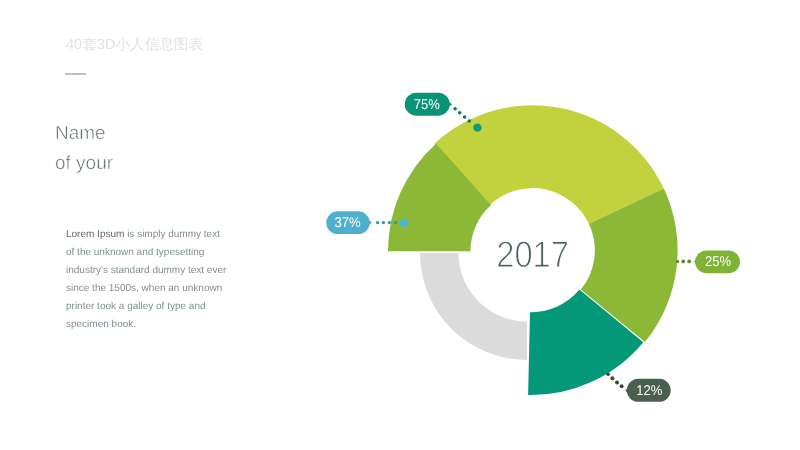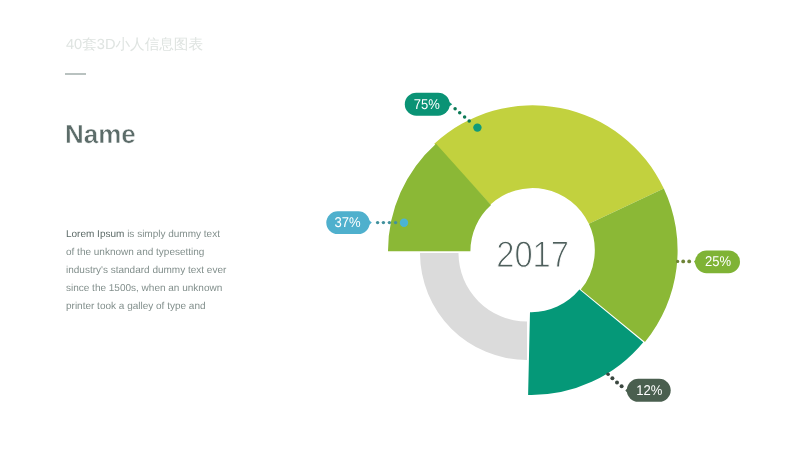--- a/index.html
+++ b/index.html
@@ -4,22 +4,22 @@
 <style>
   html,body{margin:0;padding:0;}
   body{width:800px;height:450px;background:#ffffff;overflow:hidden;
        -webkit-font-smoothing:antialiased;text-rendering:geometricPrecision;
        font-family:"Liberation Sans",sans-serif;}
   #slide{position:relative;width:800px;height:394px;
          will-change:transform;transform:translateZ(0);}
   #kicker{position:absolute;left:66px;top:36px;font-size:14.6px;color:#dfe4e1;
           letter-spacing:0;white-space:nowrap;}
   #rule{position:absolute;left:65px;top:72.9px;width:21px;height:1.7px;background:#b9c2c0;}
-  #title{position:absolute;left:65px;top:119px;font-size:26px;color:#5c6c69;
-         font-weight:700;-webkit-text-stroke:0.5px #ffffff;}
+  #title{position:absolute;left:55px;top:119px;font-size:19px;color:#5c6c69;
+         font-weight:400;-webkit-text-stroke:0.5px #ffffff;}
   #title .tline{height:30px;line-height:30px;white-space:pre;}
   #para{position:absolute;left:66px;top:226px;width:175px;font-size:10px;
         color:#828f8c;}
   #para .pline{height:18px;line-height:18px;white-space:pre;}
   #para b{color:#5c6a67;font-weight:normal;}
   svg.chart{position:absolute;left:0;top:0;}
   svg.chart text{-webkit-font-smoothing:antialiased;}
 
   .center-label{font-family:"Liberation Sans",sans-serif;font-size:37px;
                 fill:#4e5f5c;stroke:#ffffff;stroke-width:1.05px;
@@ -28,27 +28,29 @@
                 fill:#ffffff;stroke:none;}
 </style>
 </head>
 <body>
 
 <div id="slide">
   <div id="kicker">40套3D小人信息图表</div>
   <div id="rule"></div>
   <div id="title">
     <div class="tline">Name</div>
+    <div class="tline">of your</div>
   </div>
   <div id="para">
     <div class="pline"><b>Lorem Ipsum</b><span> is simply dummy text</span></div>
     <div class="pline">of the unknown and typesetting</div>
     <div class="pline">industry's standard dummy text ever</div>
     <div class="pline">since the 1500s, when an unknown</div>
     <div class="pline">printer took a galley of type and</div>
+    <div class="pline pline-last">specimen book.</div>
   </div>
 
   <svg class="chart" id="donut" width="800" height="450" viewBox="0 0 800 450">
     <g id="seg-group">
         <path d="M 434.27 143.74 A 145 145 0 0 1 663.80 188.56 L 588.88 223.82 A 62.2 62.2 0 0 0 490.42 204.59 Z" fill="#c2d13e"></path>
         <path d="M 663.80 188.56 A 145 145 0 0 1 644.97 341.94 L 580.80 289.61 A 62.2 62.2 0 0 0 588.88 223.82 Z" fill="#8bb836"></path>
         <path d="M 643.29 342.23 A 145 145 0 0 1 528.11 394.96 L 529.99 312.18 A 62.2 62.2 0 0 0 579.40 289.56 Z" fill="#059878"></path>
         <path d="M 527.00 360.00 A 107 107 0 0 1 420.00 253.00 L 458.50 253.00 A 68.5 68.5 0 0 0 527.00 321.50 Z" fill="#dbdbdb"></path>
         <path d="M 388.00 251.30 A 144.6 144.6 0 0 1 436.03 143.67 L 491.06 205.00 A 62.2 62.2 0 0 0 470.40 251.30 Z" fill="#8bb836"></path>
       </g>

